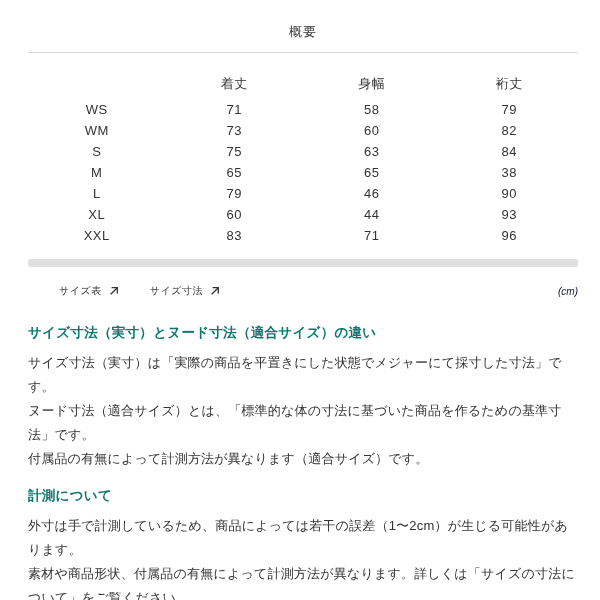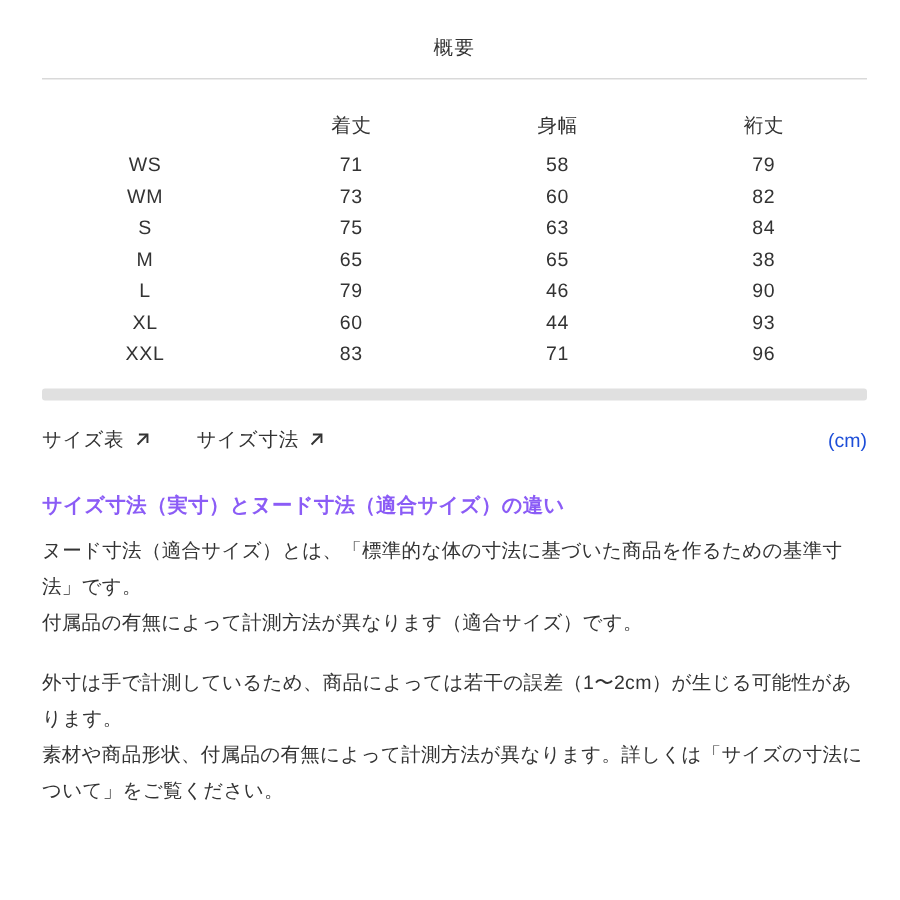--- a/index.html
+++ b/index.html
@@ -25,31 +25,31 @@
   .size-table th, .size-table td {
     width:25%; text-align:center; font-weight:normal; padding:0; letter-spacing:0.5px;
   }
   .size-table thead th { height:30px; vertical-align:middle;font-family:Liberation Serif, serif; }
   .size-table tbody td { height:21px; vertical-align:middle; }
 
   
   .table-scrollbar { margin-top:13px; height:8px; background:#e0e0e0; border-radius:2px; }
 
   
-  .links-row { margin-top:17px; display:flex; align-items:center; font-size:13px; }
+  .links-row { margin-top:17px; display:flex; align-items:center; font-size:10px;margin-left:31px; }
   .chart-link { display:inline-flex; align-items:center; gap:6px; color:#333; cursor:pointer; text-decoration:none; letter-spacing:0.5px; }
   .chart-link + .chart-link { margin-left:30px;justify-content:center; }
   .ext-icon { display:inline-block; width:12px; height:12px; }
   .ext-icon svg { display:block; }
-  .unit { margin-left:auto; color:#1d4ed8; }
+  .unit { margin-left:auto; color:#0f172a;font-style:italic; }
 
   
   .section { margin-top:26px; }
   .section + .section { margin-top:16px; }
-  .section h3 { font-size:13.5px; font-weight:bold; color:#8b5cf6; margin-bottom:9px; letter-spacing:0.3px; }
+  .section h3 { font-size:13.5px; font-weight:bold; color:#0f766e; margin-bottom:9px; letter-spacing:0.3px; }
   .section p { font-size:13px; line-height:24px; color:#333; letter-spacing:0.2px; }
 </style>
 </head>
 <body>
 
 <div class="page">
 
   <div class="tabs">
     <div class="tab">
       <span>概要</span>
@@ -130,23 +130,25 @@
           <path d="M2.7 9.3 L9.3 2.7"></path>
             <path d="M3.6 2.7 H9.3 V8.4"></path>
         </svg>
       </span>
     </a>
     <span class="unit">(cm)</span>
   </div>
 
   <div class="section">
     <h3>サイズ寸法（実寸）とヌード寸法（適合サイズ）の違い</h3>
+    <p>サイズ寸法（実寸）は「実際の商品を平置きにした状態でメジャーにて採寸した寸法」です。</p>
     <p>ヌード寸法（適合サイズ）とは、「標準的な体の寸法に基づいた商品を作るための基準寸法」です。</p>
     <p>付属品の有無によって計測方法が異なります（適合サイズ）です。</p>
   </div>
 
   <div class="section">
+    <h3>計測について</h3>
     <p>外寸は手で計測しているため、商品によっては若干の誤差（1〜2cm）が生じる可能性があります。</p>
     <p>素材や商品形状、付属品の有無によって計測方法が異なります。詳しくは「サイズの寸法について」をご覧ください。</p>
 
   </div>
 
 </div>
 
 </body></html>

